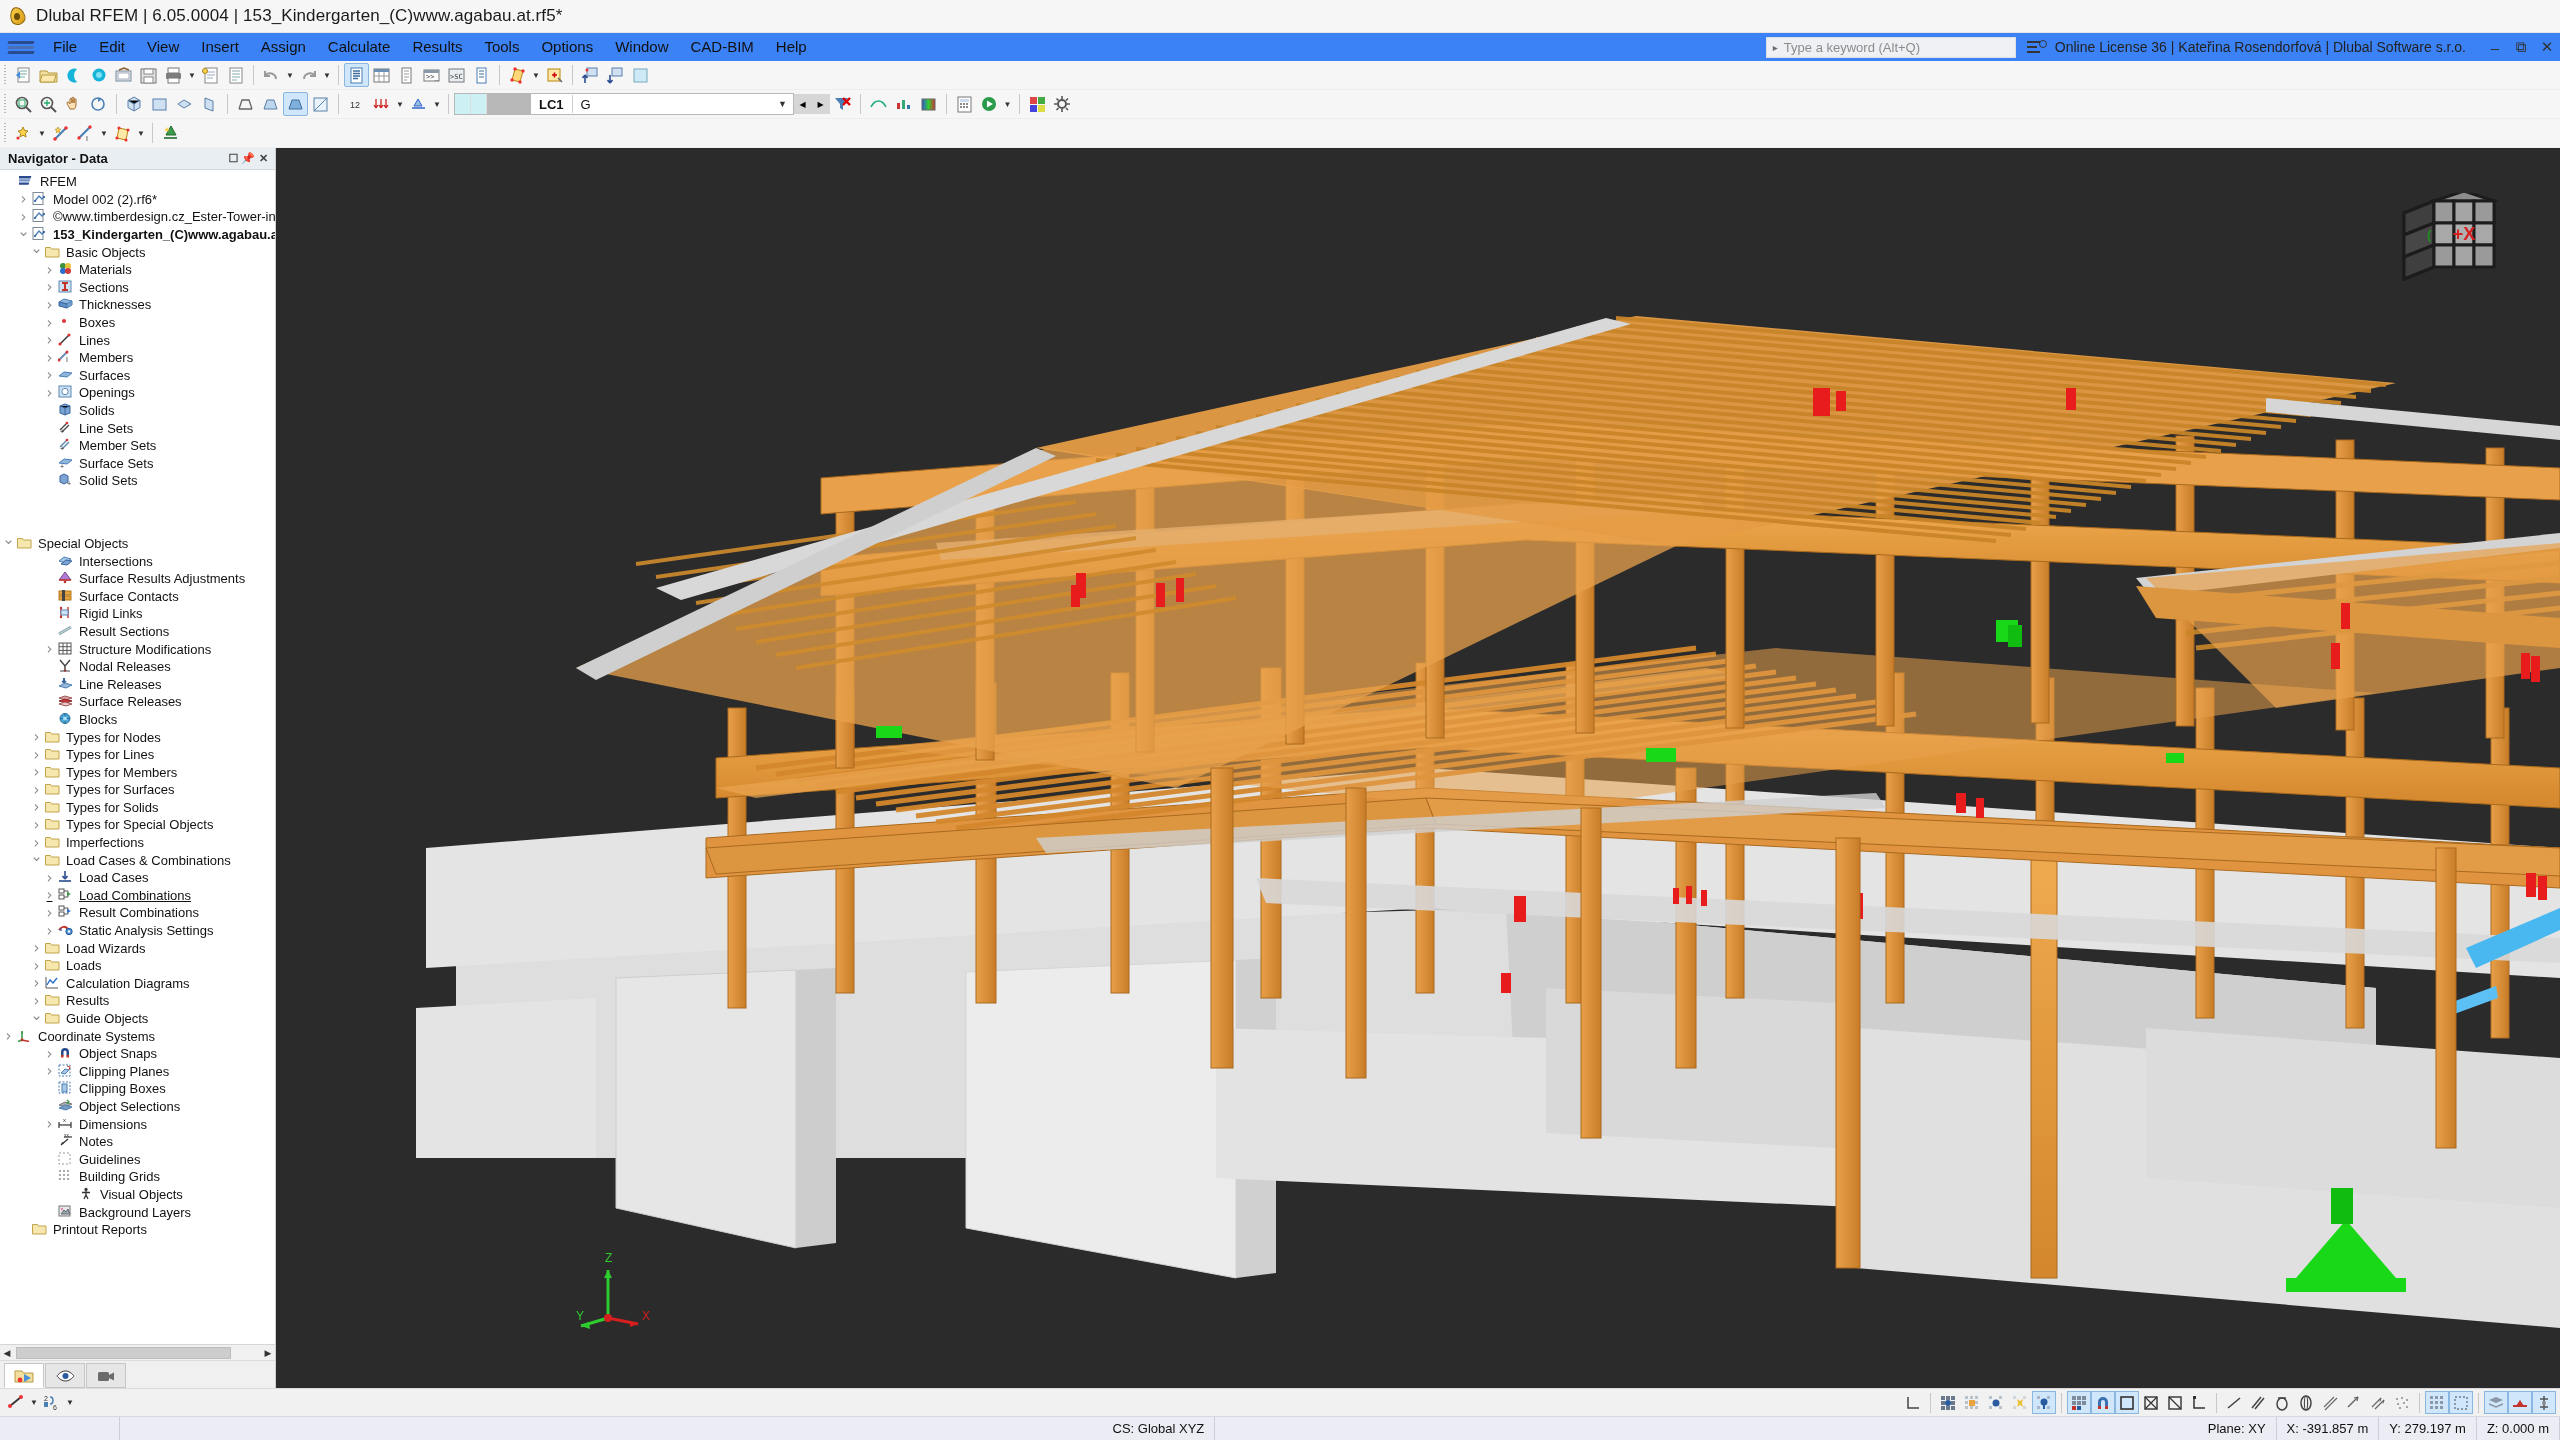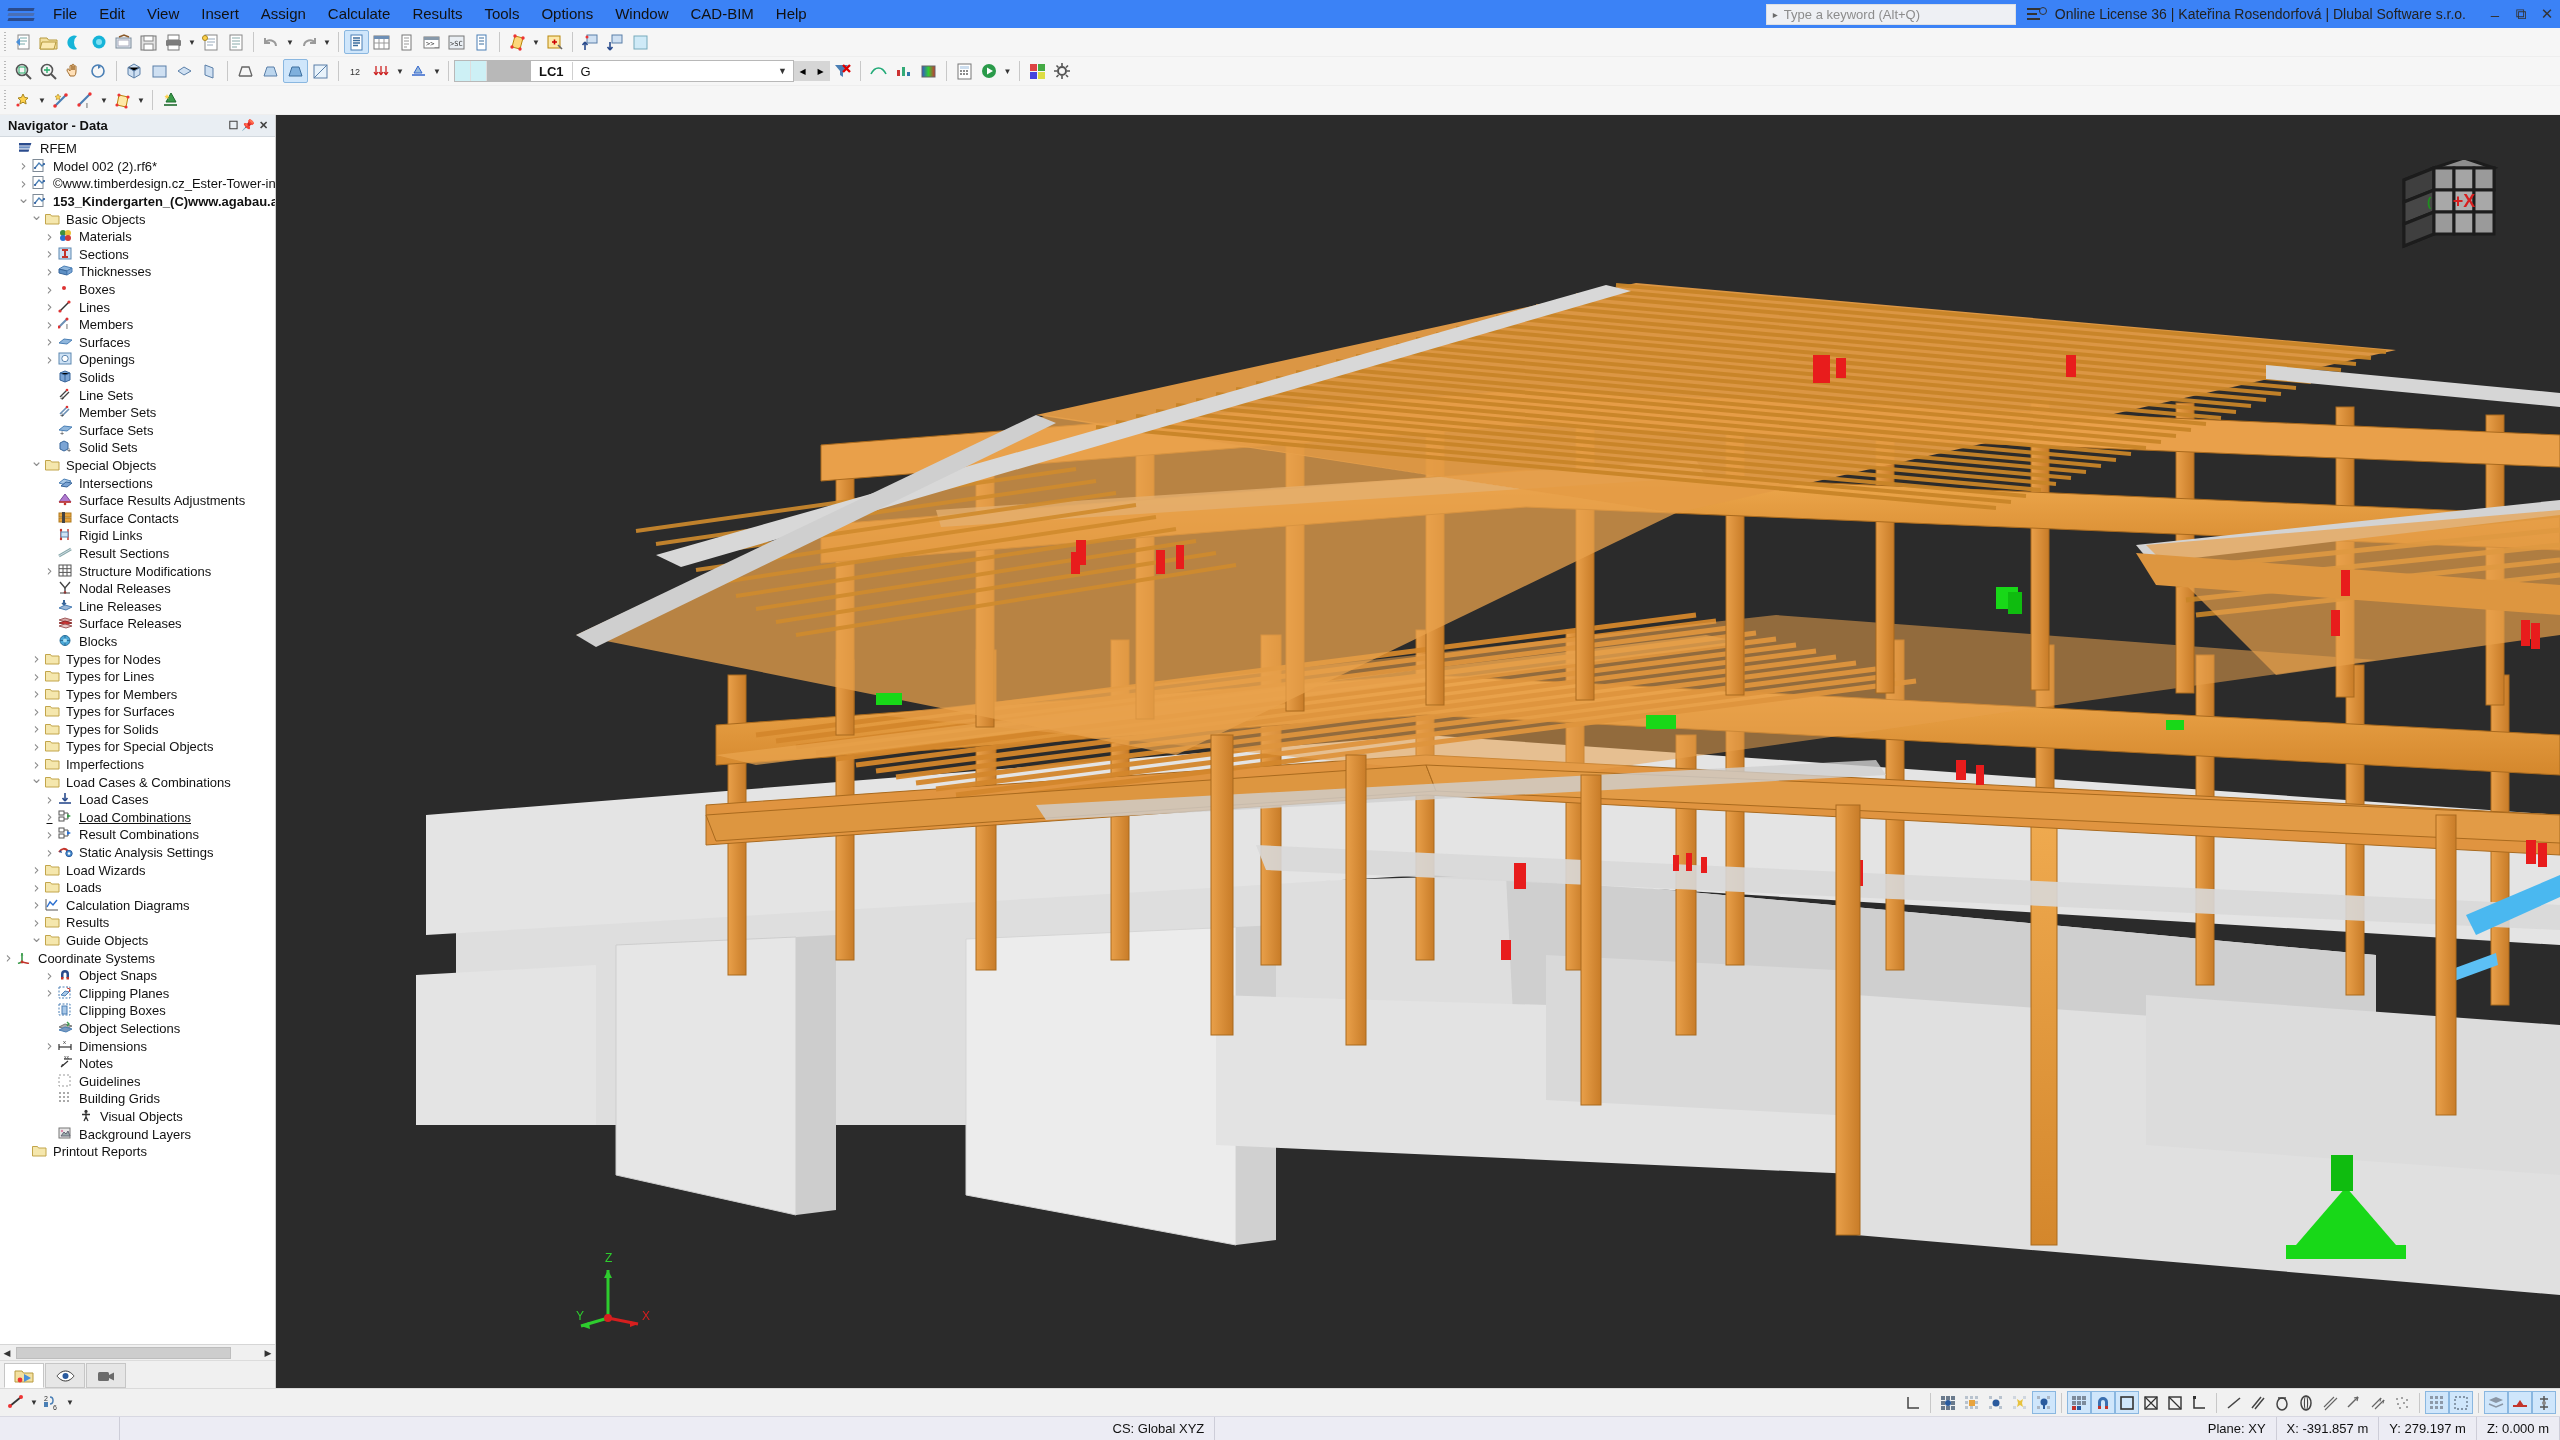--- a/index.html
+++ b/index.html
@@ -165,20 +165,27 @@
   .sb-cell { padding:0 10px; height:24px; display:flex; align-items:center;
              border-right:1px solid #cdcdd8; white-space:nowrap; }
   .sb-grow { flex:1; border-right:1px solid #cdcdd8; }
   .sb-pad { width:120px; border-right:1px solid #cdcdd8; height:24px; }
 </style>
 </head>
 <body>
 
 <div class="app">
 
+  <div class="titlebar">
+    <div class="title-icon">
+      <div class="drop"></div>
+        <div class="hole"></div>
+    </div>
+    <div class="title-text">Dlubal RFEM | 6.05.0004 | 153_Kindergarten_(C)www.agabau.at.rf5*</div>
+  </div>
 
   <div class="menubar">
     <div class="menu-logo">
         <i></i>
         <i></i>
         <i></i>
       </div>
     <div class="menu-item">File</div>
     <div class="menu-item">Edit</div>
     <div class="menu-item">View</div>
@@ -738,21 +745,21 @@
             <span class="tlabel">Surface Sets</span>
           </div>
           <div class="tnode" style="padding-left: 41px;">
             <span class="tw"></span>
             <span class="ticon"><svg width="15" height="13" viewBox="0 0 15 13">
                 <path d="M2 3l4-2 4 2v6l-4 2-4-2z" fill="#7ba4d4" stroke="#37659a"></path>
                 <text x="9" y="13" font-size="7" fill="#333">+</text>
               </svg></span>
             <span class="tlabel">Solid Sets</span>
           </div>
-          <div class="tnode" style="padding-left: 28px;">
+          <div class="tnode" style=" margin-top: 45px;">
             <span class="tw open"></span>
             <span class="ticon"><svg width="15" height="13" viewBox="0 0 15 13">
                 <path d="M0.5 2.5h5l1 1.5h7.5v8H0.5z" fill="#f5e7ad" stroke="#c2a54b"></path>
               </svg></span>
             <span class="tlabel">Special Objects</span>
           </div>
           <div class="tnode" style="padding-left: 41px;">
             <span class="tw"></span>
             <span class="ticon"><svg width="15" height="13" viewBox="0 0 15 13">
                 <path d="M1 7l5-4 7 2-5 4z" fill="#a8c8e8" stroke="#4a7fb5"></path>

